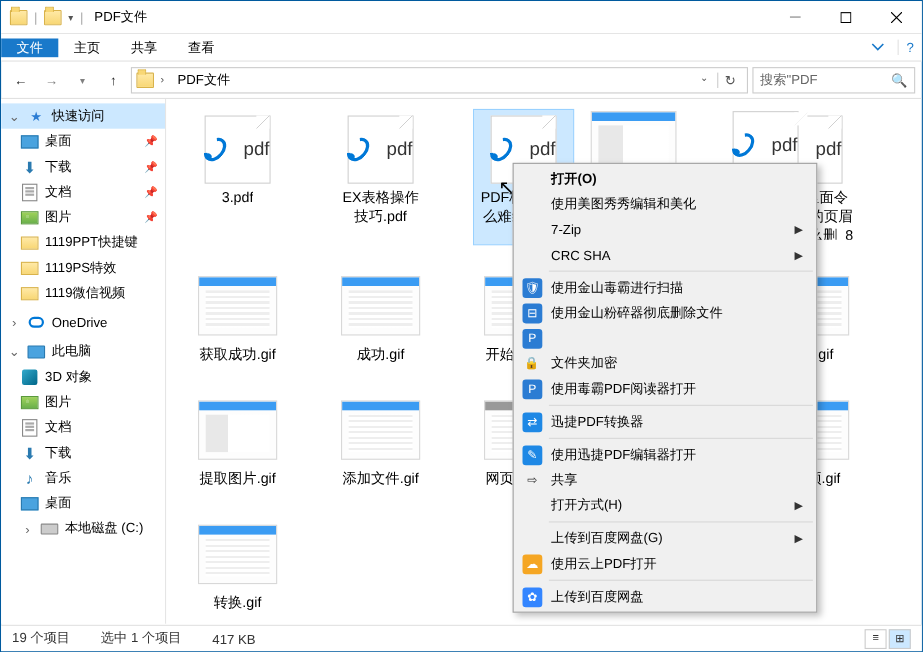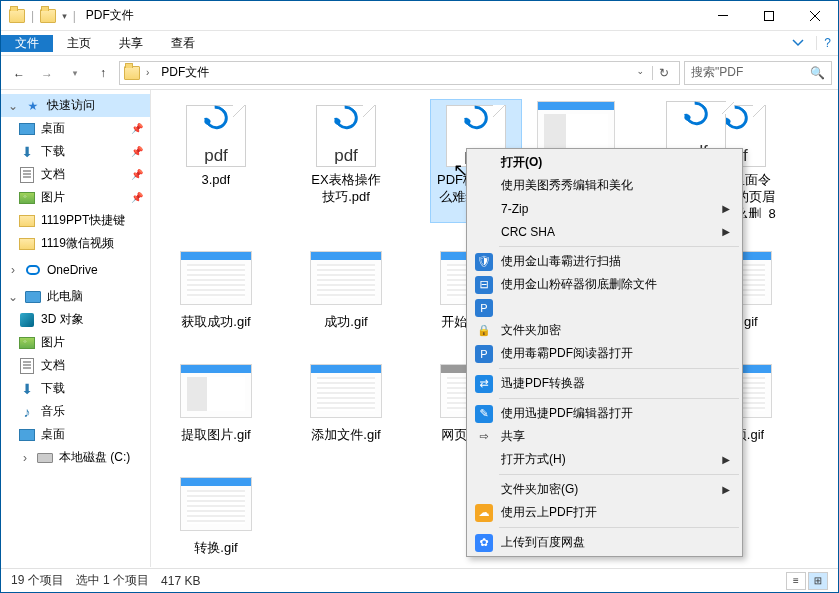--- a/index.html
+++ b/index.html
@@ -29,31 +29,31 @@
 .sb-item.sel{background:#cce8ff}
 .sb-item.head{padding-left:6px;margin-top:4px}
 .sb-icon{width:16px;height:16px;display:flex;align-items:center;justify-content:center;font-size:12px}
 .star{color:#2b7cd3}
 .content{flex:1;overflow:hidden;position:relative;padding:10px 0 0 20px}
 .grid{display:flex;flex-wrap:wrap;gap:20px 40px;align-content:flex-start}
 .file-item{width:90px;display:flex;flex-direction:column;align-items:center;gap:4px;padding:4px;text-align:center}
 .file-item.sel{background:#cce8ff;outline:1px solid #99d1ff}
 .file-item .label{font-size:13px;line-height:1.3;word-break:break-all;max-height:46px;overflow:hidden}
 .thumb{width:72px;height:64px;display:flex;align-items:center;justify-content:center;position:relative}
-.pdf-thumb{width:60px;height:62px;border:1px solid #d0d0d0;background:#fff;display:flex;flex-direction:column;align-items:center;justify-content:center;gap:17px}
+.pdf-thumb{width:60px;height:62px;border:1px solid #d0d0d0;background:#fff;display:flex;flex-direction:row;align-items:center;justify-content:center;gap:17px}
 .pdf-thumb::after{content:"";position:absolute;top:1px;right:7px;width:12px;height:12px;background:linear-gradient(135deg,#fff 48%,#d0d0d0 50%,#fff 52%)}
 .edge-e{width:24px;height:24px;border:3px solid #0078d7;border-radius:50%;border-left-color:transparent;transform:rotate(40deg);position:relative}
 .edge-e::after{content:"";position:absolute;width:6px;height:6px;background:#0078d7;border-radius:50%;bottom:-3px;left:2px}
 .pdf-text{font-size:17px;color:#333;font-weight:400}
 .gif-thumb{width:78px;height:54px;border:1px solid #d8d8d8;background:#fdfdfd;position:relative;overflow:hidden}
 .gif-thumb .bar{position:absolute;top:0;left:0;right:0;height:8px;background:#3b9cf3}
 .gif-thumb .body{position:absolute;top:12px;left:6px;right:6px;bottom:6px;background:repeating-linear-gradient(#eee,#eee 2px,#fff 2px,#fff 5px)}
 .gif-thumb.gray .bar{background:#999}
 .gif-thumb.twocol .body{background:linear-gradient(90deg,#e8e8e8 35%,#fff 35%)}
-.statusbar{position:absolute;bottom:0;left:0;right:0;height:24px;border-top:1px solid #e1e1e1;display:flex;align-items:center;padding:0 10px;gap:12px;background:#fff;font-size:12px;color:#333}
+.statusbar{position:absolute;bottom:0;left:0;right:0;height:24px;border-top:1px solid #e1e1e1;display:flex;align-items:center;padding:0 10px;gap:28px;background:#fff;font-size:12px;color:#333}
 .view-toggle{margin-left:auto;display:flex;gap:2px}
 .view-toggle span{width:20px;height:18px;border:1px solid #ccc;display:flex;align-items:center;justify-content:center;font-size:10px}
 .context-menu{position:absolute;left:465px;top:147px;width:277px;background:#f0f0f0;border:1px solid #a0a0a0;box-shadow:3px 3px 6px rgba(0,0,0,.25);padding:2px}
 .cm-item{display:flex;align-items:center;height:23px;padding:0 24px 0 32px;position:relative;cursor:default;font-size:12px}
 .cm-sep{height:1px;background:#d7d7d7;margin:3px 1px 3px 30px}
 .cm-icon{position:absolute;left:6px;width:18px;height:18px;display:flex;align-items:center;justify-content:center;border-radius:3px;font-size:11px;color:#fff}
 .cm-arrow{position:absolute;right:10px;font-size:10px;color:#333}
 .cursor{position:absolute;left:452px;top:158px;z-index:10;font-size:18px;color:#000;pointer-events:none}
 .pin{color:#5b5b5b;font-size:10px;margin-left:auto}
 .sb-ico-img{width:16px;height:12px;background:linear-gradient(#9fd25a,#6ab04c);border:1px solid #5a9a3c;position:relative}
@@ -171,20 +171,26 @@
     <div class="sb-item">
         <span class="sb-icon">
           <span class="sb-ico-fold"></span>
         </span>
         <span>1119PPT快捷键</span>
       </div>
     <div class="sb-item">
         <span class="sb-icon">
           <span class="sb-ico-fold"></span>
         </span>
+        <span>1119PS特效</span>
+      </div>
+    <div class="sb-item">
+        <span class="sb-icon">
+          <span class="sb-ico-fold"></span>
+        </span>
         <span>1119微信视频</span>
       </div>
 
     <div class="sb-item head">
         <span class="chev">›</span>
         <span class="sb-icon">
           <span class="sb-ico-od"></span>
         </span>
         <span>OneDrive</span>
       </div>
@@ -434,21 +440,21 @@
   <div class="cm-item">
       <span class="cm-icon" style="color:#333;background:none">⇨</span>
       <span>共享</span>
     </div>
   <div class="cm-item">
       <span>打开方式(H)</span>
       <span class="cm-arrow">▶</span>
     </div>
   <div class="cm-sep"></div>
   <div class="cm-item">
-      <span>文件夹加密(G)</span>
+      <span>上传到百度网盘(G)</span>
       <span class="cm-arrow">▶</span>
     </div>
   <div class="cm-item">
       <span class="cm-icon" style="background:#f5a623">☁</span>
       <span>使用云上PDF打开</span>
     </div>
   <div class="cm-sep"></div>
   <div class="cm-item">
       <span class="cm-icon" style="background:#3385ff">✿</span>
       <span>上传到百度网盘</span>

